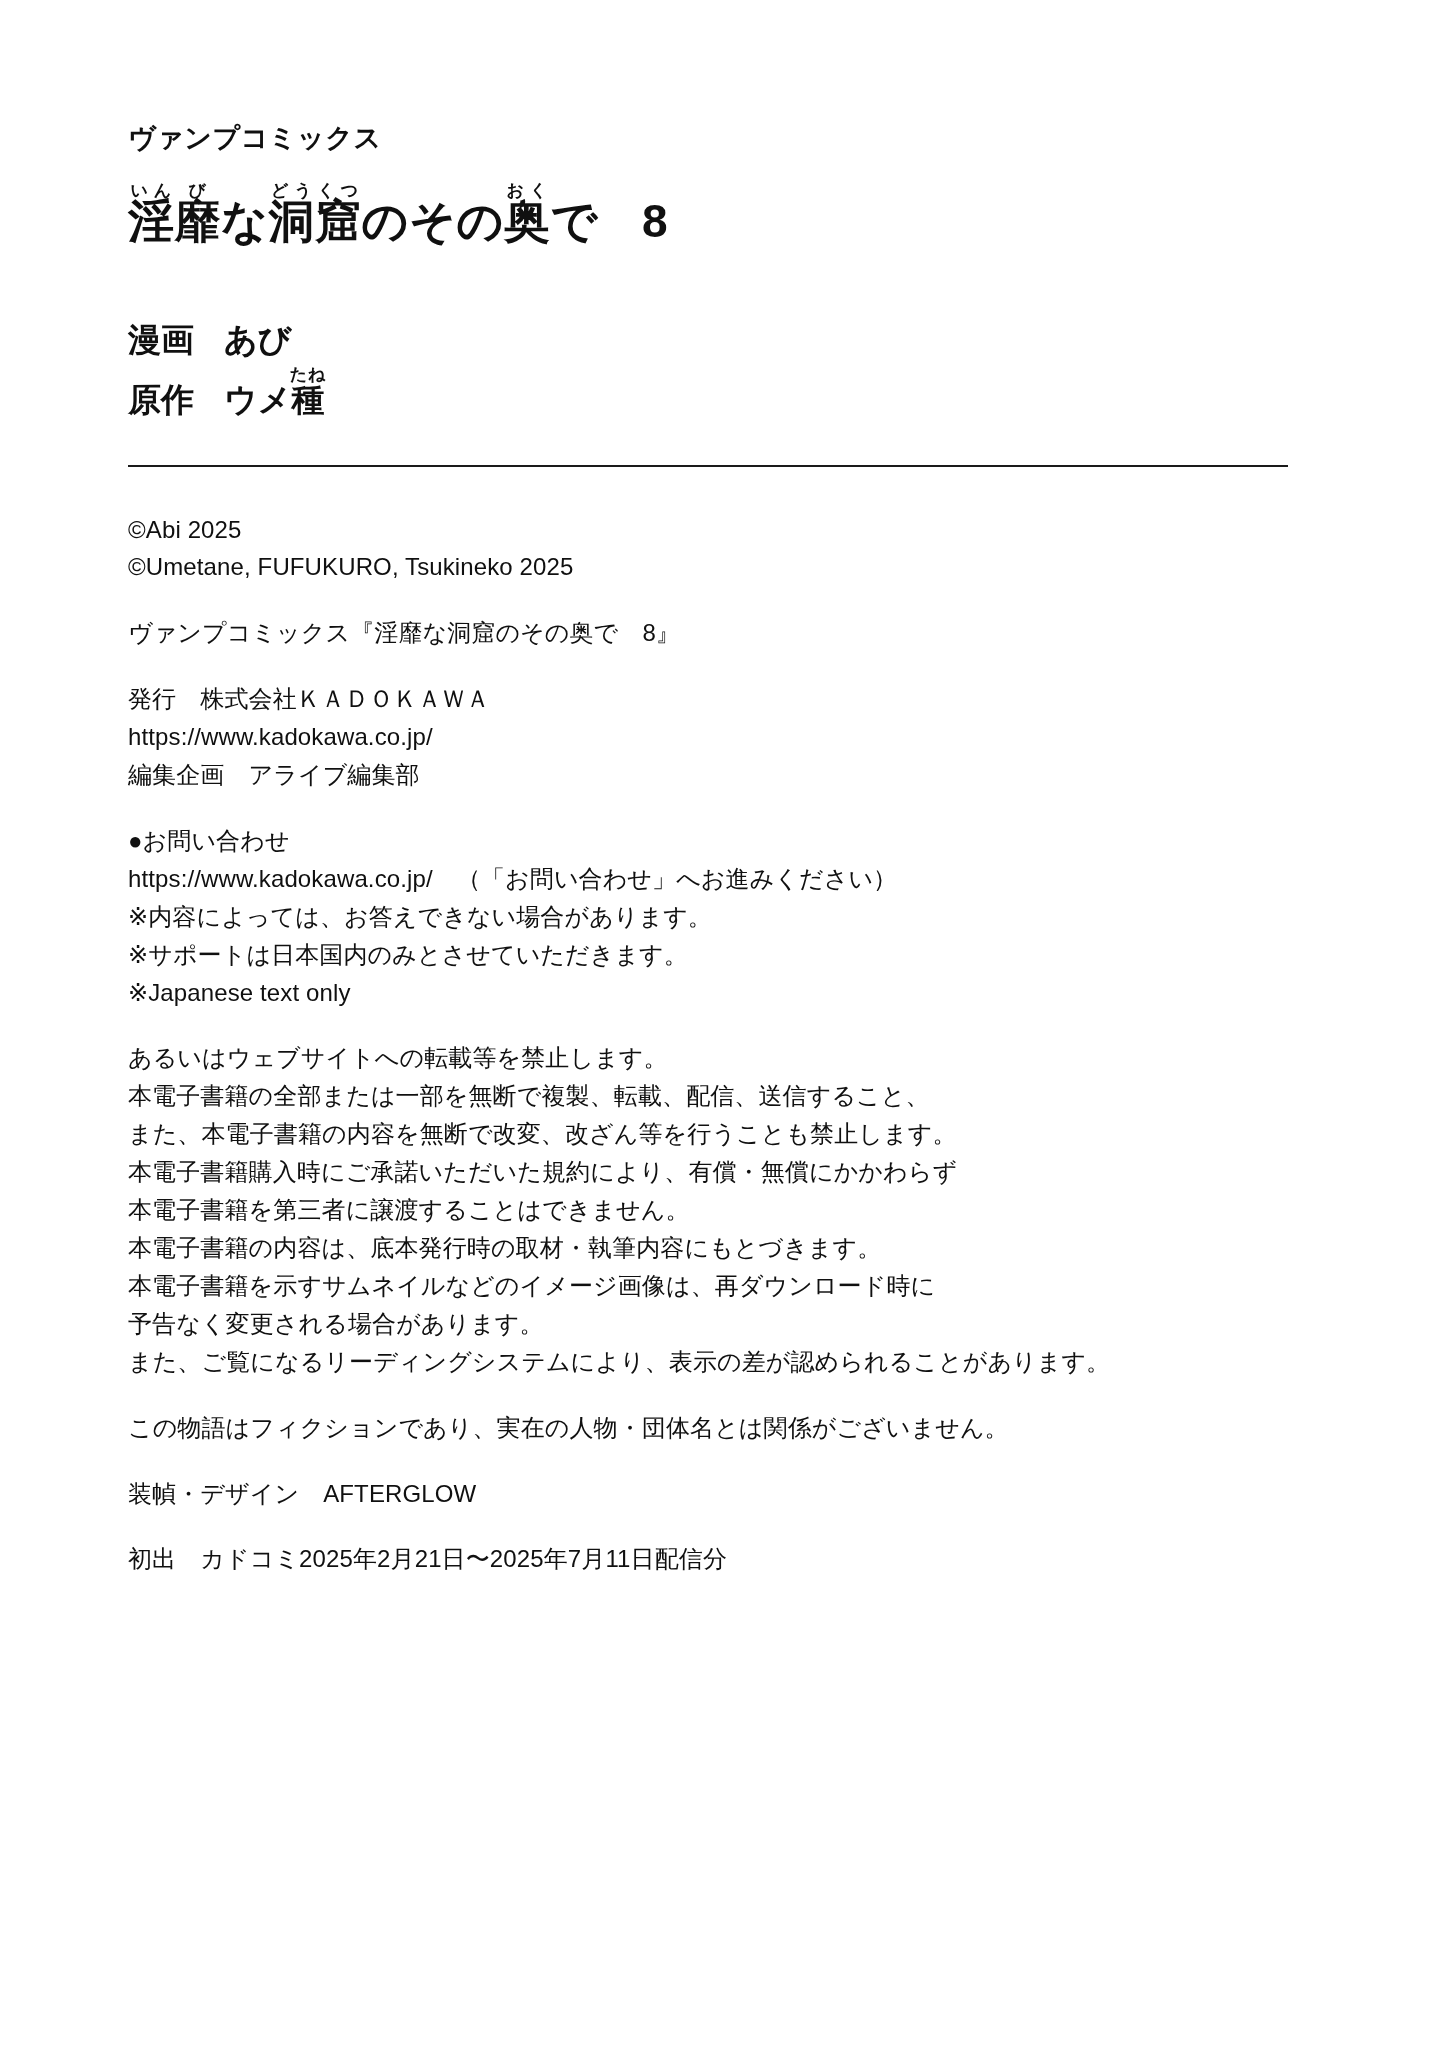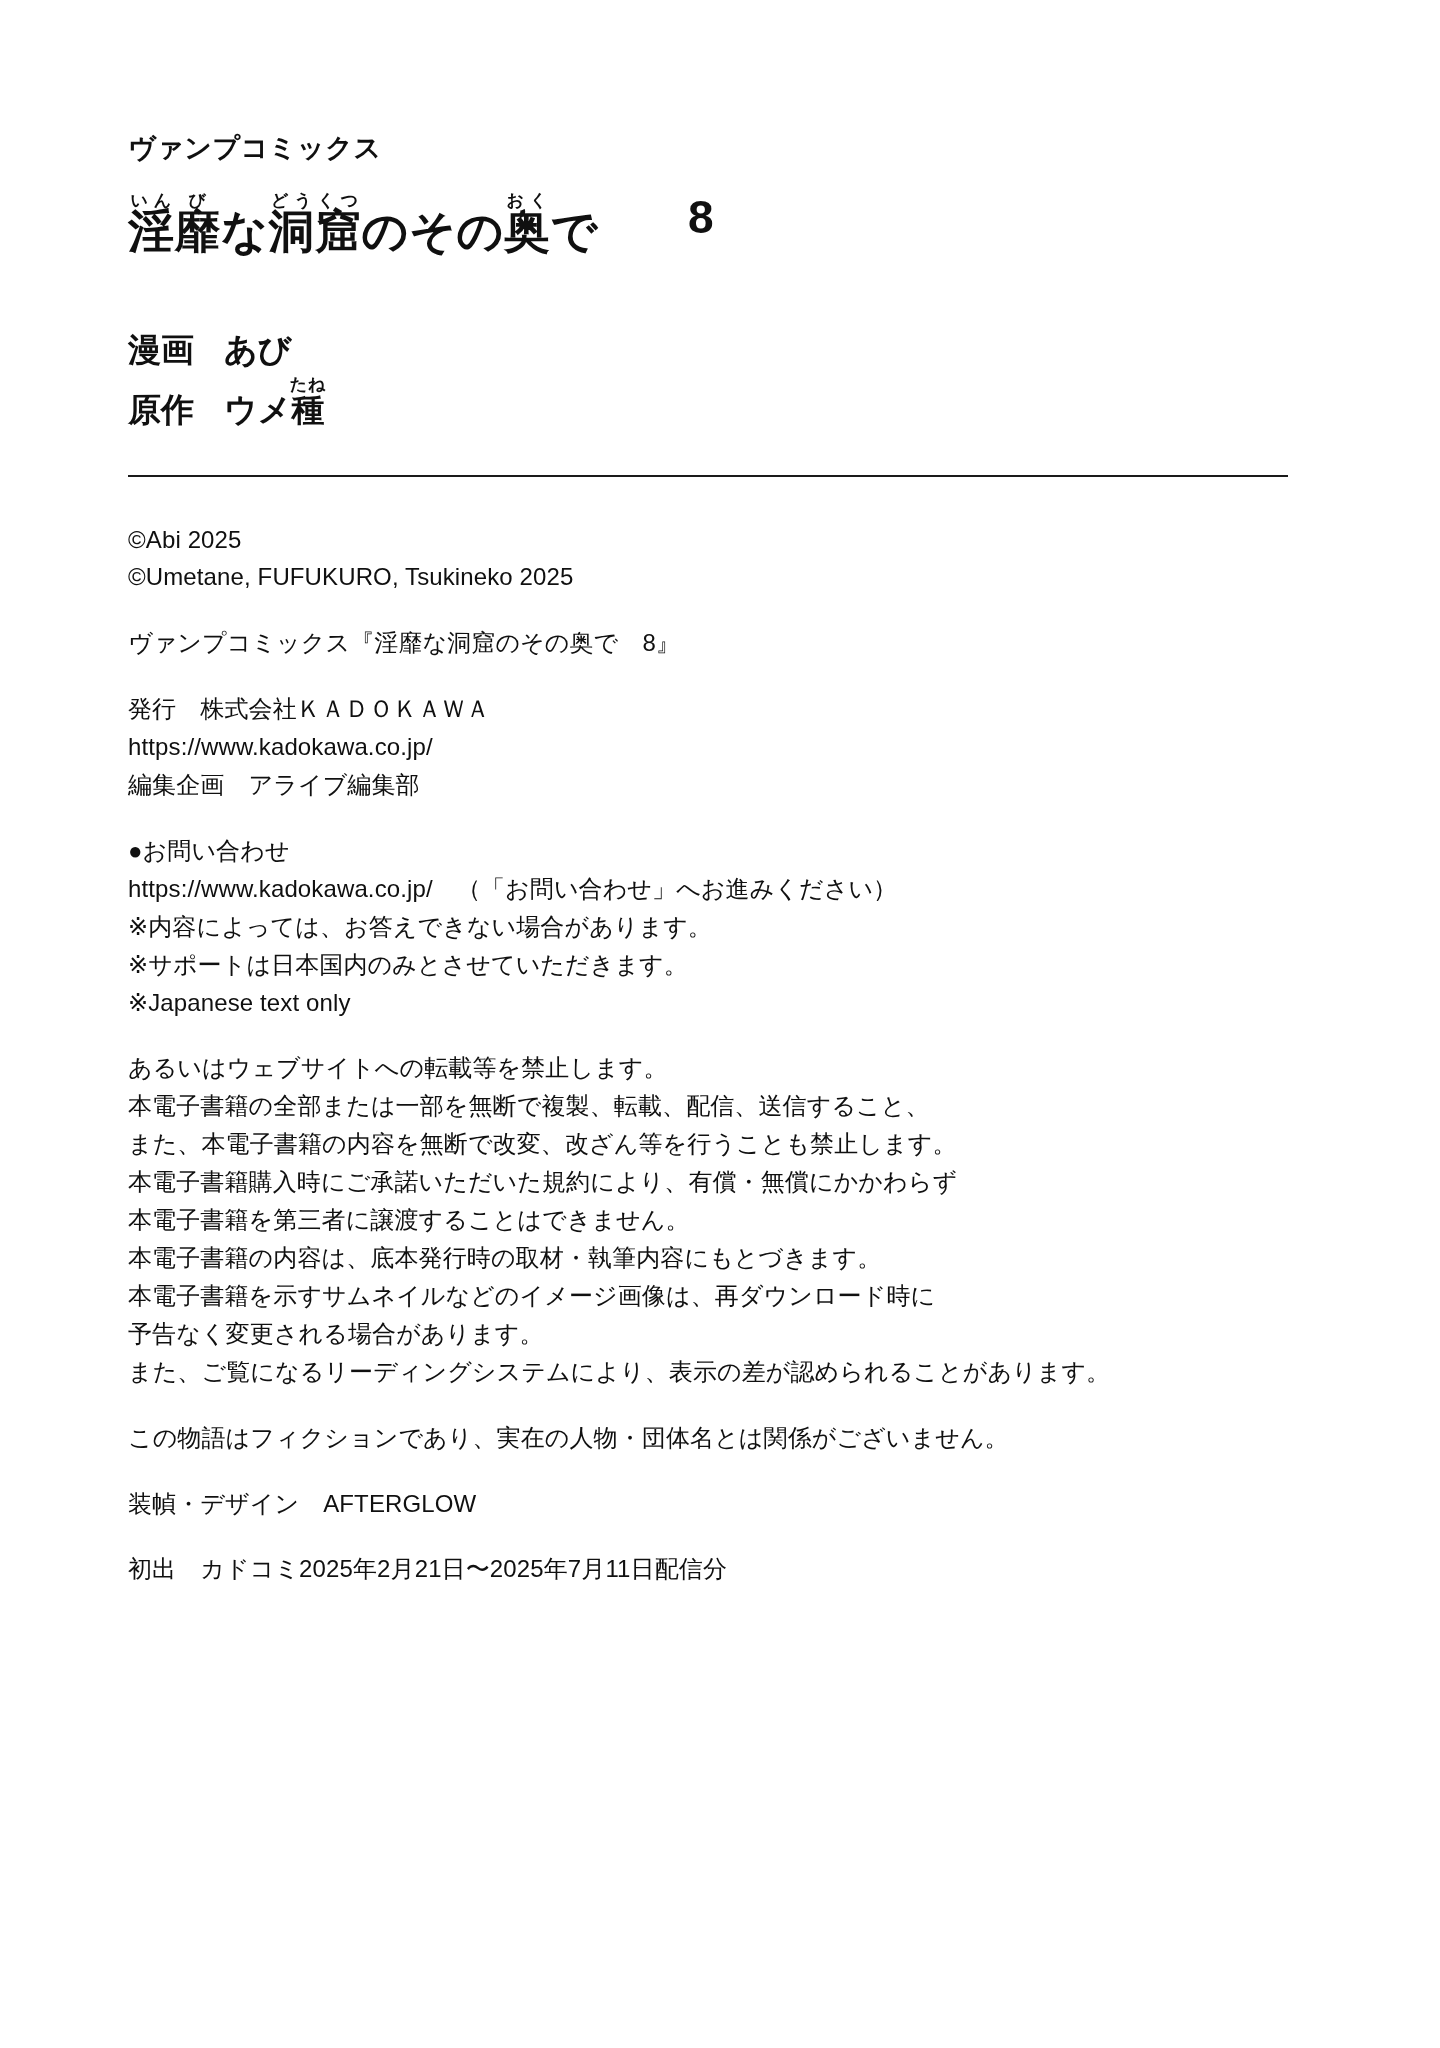--- a/index.html
+++ b/index.html
@@ -18,35 +18,35 @@
   .page {
     position: absolute;
     left: 0; top: 0;
     width: 1440px;
     height: 2048px;
     background: #fff;
   }
   .content {
     position: absolute;
     left: 128px;
-    top: 130px;
+    top: 120px;
     width: 1160px;
   }
 
   
   .imprint {
     font-size: 27px;
     font-weight: bold;
     letter-spacing: 0.02em;
     margin: 0 0 26px 0;
   }
   .title-row {
     display: flex;
+    align-items: flex-end;
     margin: 10px 0 14px 0;
-    gap: 46px;
   }
   .title-main {
     font-size: 46px;
     font-weight: bold;
     letter-spacing: 0.01em;
     line-height: 1.1;
     white-space: nowrap;
   }
   .title-volume {
     font-size: 46px;

